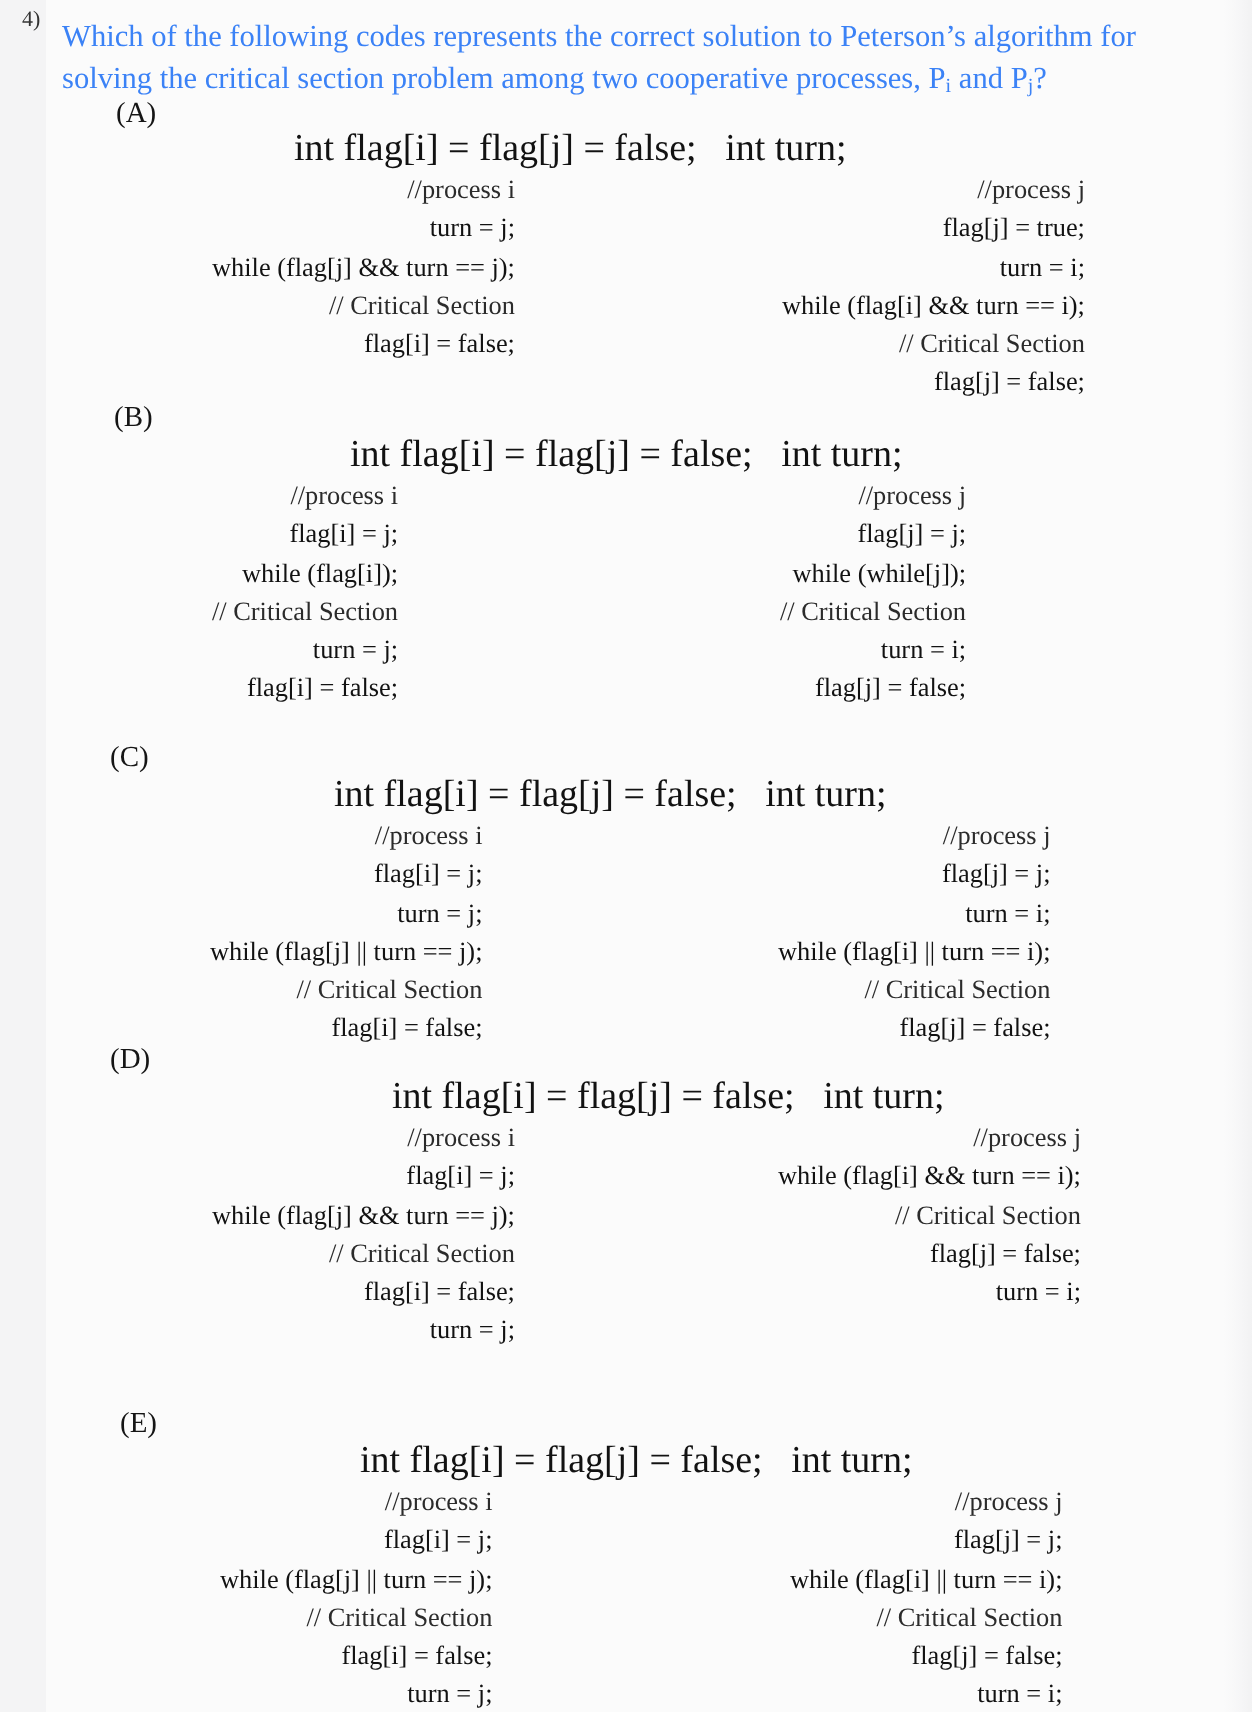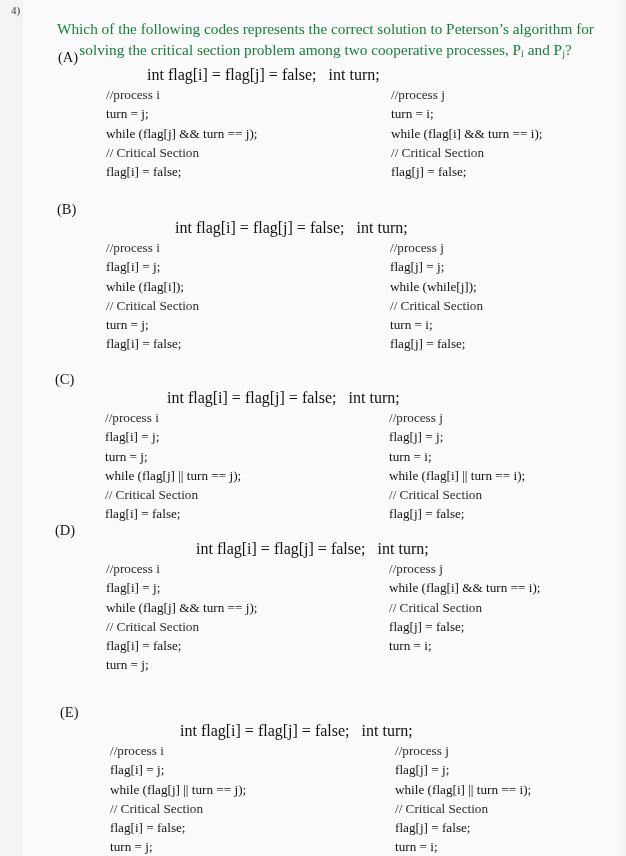--- a/index.html
+++ b/index.html
@@ -42,62 +42,63 @@
     position: absolute;
     left: 11px;
     top: 4px;
     font-size: 11px;
     line-height: 13px;
     color: #333;
   }
   .qtext {
     position: absolute;
     left: 31px;
-    top: 18px;
+    top: 8px;
     width: 589px;
     font-size: 15.3px;
     line-height: 21px;
-    color: #15803d;
-    text-align: center;
+    color: #3b82f6;
+    text-align: left;
   }
   .qtext sub {
     font-size: 10px;
     vertical-align: -2px;
   }
 
   
   .option {
     position: absolute;
     left: 0;
     width: 626px;
   }
   .opt-letter {
     position: absolute;
     font-size: 14.5px;
     line-height: 17px;
     color: #151515;
   }
   .opt-head {
     position: absolute;
-    font-size: 16px;
+    font-size: 19px;
     line-height: 17px;
     white-space: pre;
     color: #121212;
   }
   .col {
     position: absolute;
     top: 0;
     white-space: pre;
   }
   .code-line {
     font-size: 13.2px;
     line-height: 19.3px;
     height: 19.3px;
     white-space: pre;
     color: #121212;
+    text-align: right;
   }
   .code-line.comment {
     color: #2b2b2b;
   }
 </style>
 </head>
 <body>
 
 <div class="scan-left-band"></div>
 <div class="scan-right-band"></div>
@@ -109,21 +110,21 @@
   <div class="qtext">
     <span>Which of the following codes represents the correct solution to Peterson’s algorithm for</span>
     <br>
     <span>solving the critical section problem among two cooperative processes, P</span><sub>i</sub><span> and P</span><sub>j</sub><span>?</span>
   </div>
 
   <div class="option">
     <div class="opt-letter" style="left: 58px; top: 49px;">(A)</div>
     <div class="opt-head" style="left: 147px; top: 66px;">int flag[i] = flag[j] = false;   int turn;</div>
     <div class="col left" style="left: 106px; top: 85px;"><div class="code-line comment">//process i</div><div class="code-line">turn = j;</div><div class="code-line">while (flag[j] &amp;&amp; turn == j);</div><div class="code-line comment">// Critical Section</div><div class="code-line">flag[i] = false;</div></div>
-    <div class="col right" style="left: 391px; top: 85px;"><div class="code-line comment">//process j</div><div class="code-line">turn = i;</div><div class="code-line">while (flag[i] &amp;&amp; turn == i);</div><div class="code-line comment">// Critical Section</div><div class="code-line">flag[j] = false;</div></div>
+    <div class="col right" style="left: 391px; top: 85px;"><div class="code-line comment">//process j</div><div class="code-line">flag[j] = true;</div><div class="code-line">turn = i;</div><div class="code-line">while (flag[i] &amp;&amp; turn == i);</div><div class="code-line comment">// Critical Section</div><div class="code-line">flag[j] = false;</div></div>
   </div>
 
   <div class="option">
     <div class="opt-letter" style="left: 57px; top: 201px;">(B)</div>
     <div class="opt-head" style="left: 175px; top: 219px;">int flag[i] = flag[j] = false;   int turn;</div>
     <div class="col left" style="left: 106px; top: 238px;"><div class="code-line comment">//process i</div><div class="code-line">flag[i] = j;</div><div class="code-line">while (flag[i]);</div><div class="code-line comment">// Critical Section</div><div class="code-line">turn = j;</div><div class="code-line">flag[i] = false;</div></div>
     <div class="col right" style="left: 390px; top: 238px;"><div class="code-line comment">//process j</div><div class="code-line">flag[j] = j;</div><div class="code-line">while (while[j]);</div><div class="code-line comment">// Critical Section</div><div class="code-line">turn = i;</div><div class="code-line">flag[j] = false;</div></div>
   </div>
 
   <div class="option">

